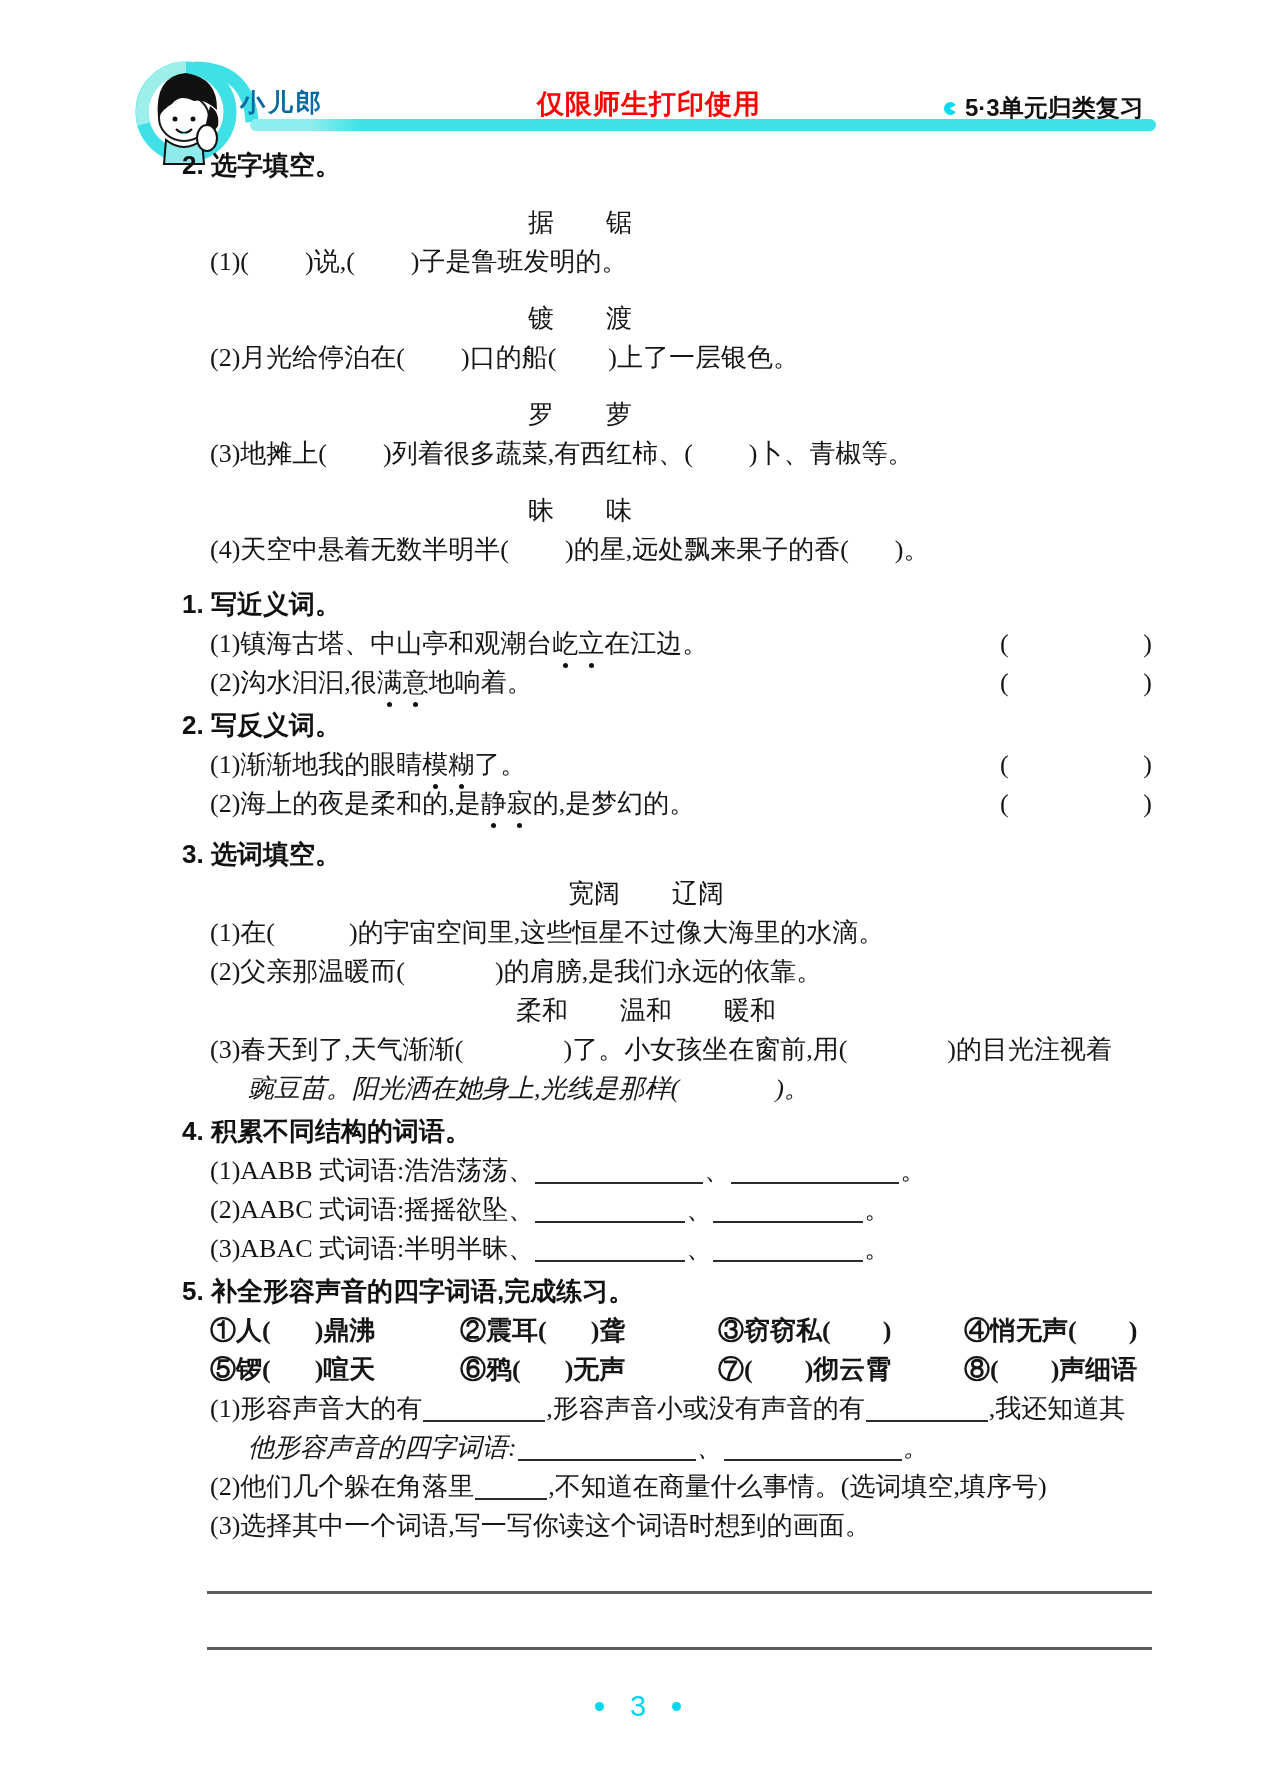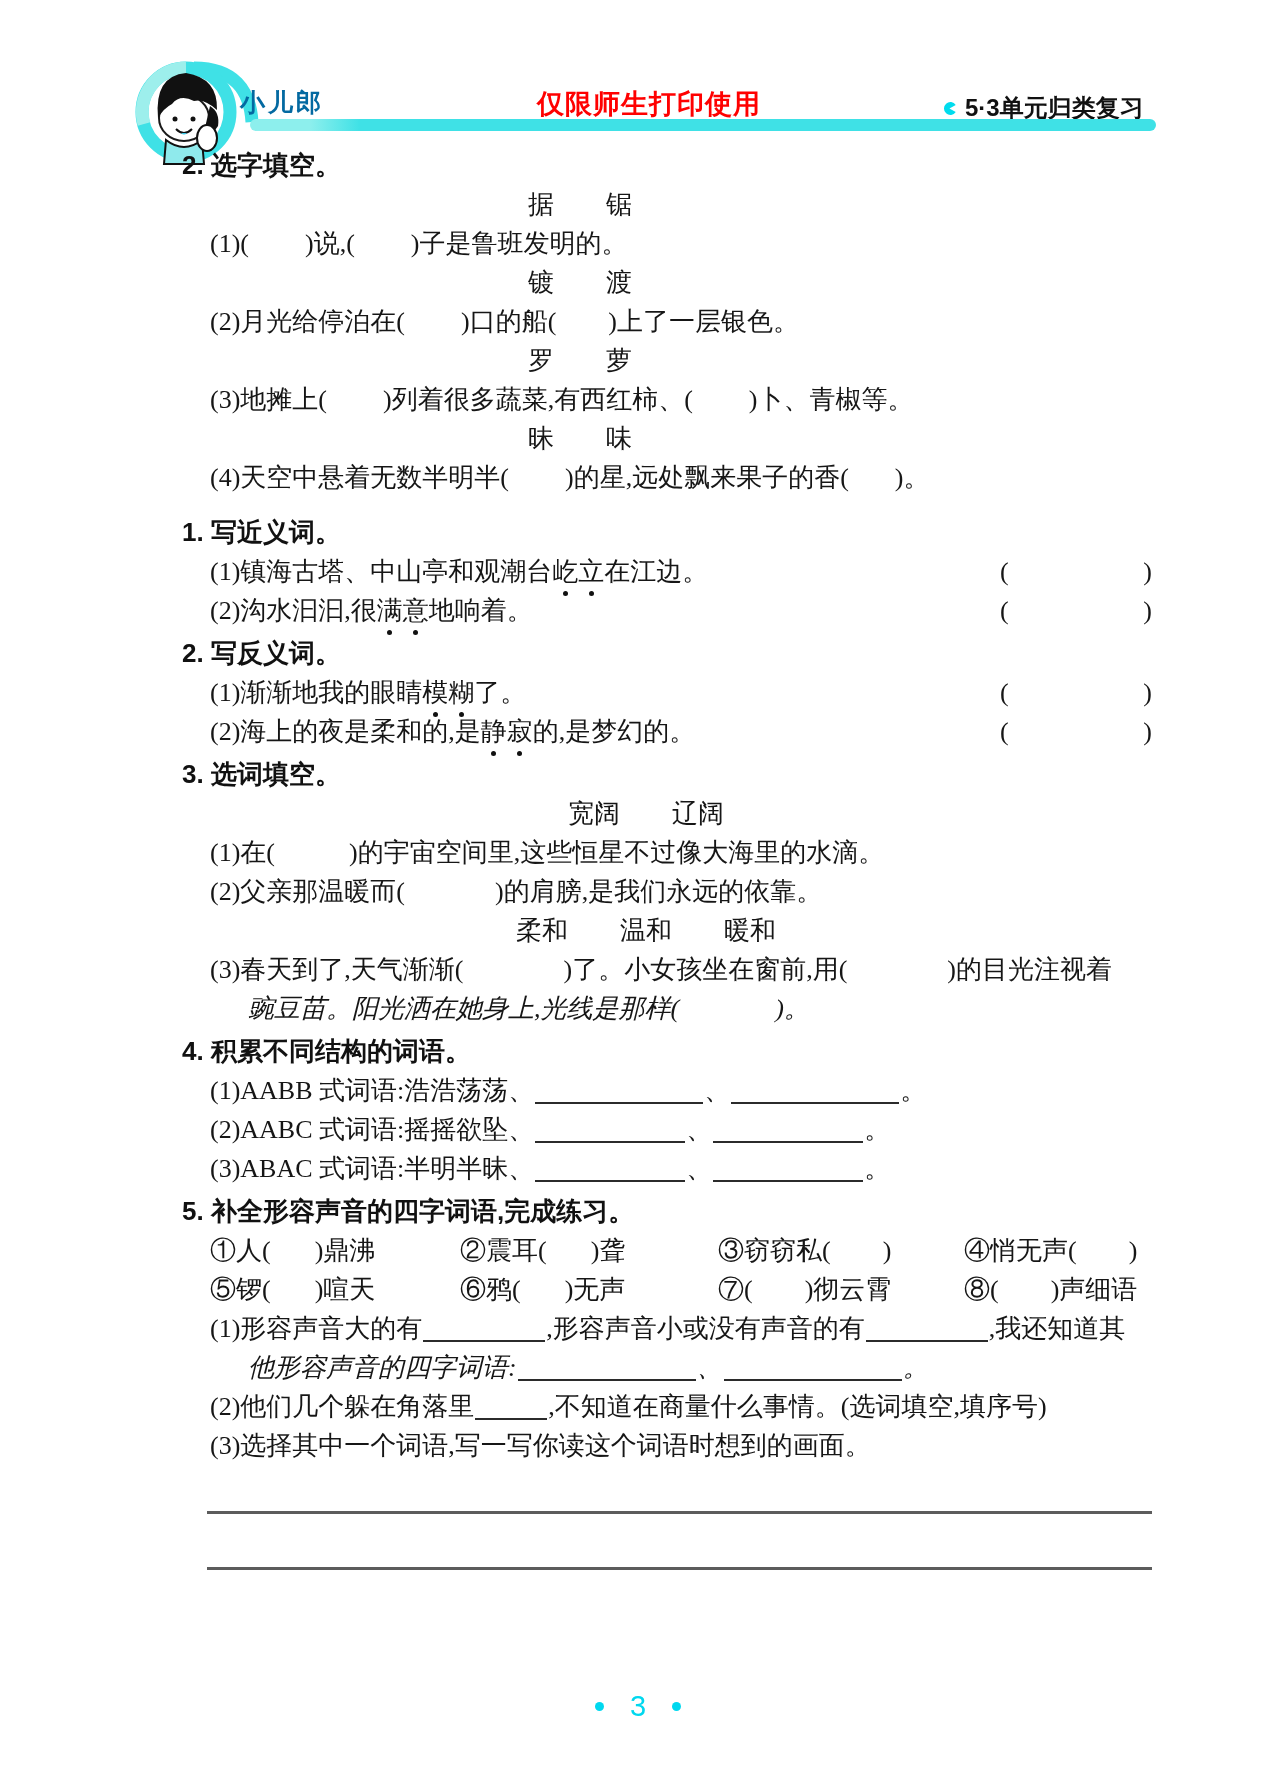--- a/index.html
+++ b/index.html
@@ -18,22 +18,22 @@
   .header-bar{position:absolute;left:250px;top:119px;width:906px;height:12px;border-radius:7px;
     background:linear-gradient(90deg,#8defed 0 60px,var(--accent,#3FE1E6) 110px);}
   
   main{position:absolute;left:140px;top:146px;width:1012px;}
   .row{position:relative;line-height:39px;min-height:39px;font-size:26px;white-space:pre-wrap;}
   .row.h1{font:700 28px/40px "Liberation Sans",sans-serif;color:var(--cyan,#00D8EF);letter-spacing:1px;}
   .row.h2{font:700 26px/39px "Liberation Sans",sans-serif;padding-left:42px;color:#111;}
   .row.item{padding-left:70px;}
   .row.cont{padding-left:108px;font-style:italic;}
   .row.bank{text-align:center;}
-  .row.bank.narrow{width:880px;}
-  .row.cols4{padding-left:70px;display:grid;grid-template-columns:250px 258px 246px auto;}
+  .row.bank.narrow{width:880px;margin-top:18px;}
+  .row.cols4{padding-left:70px;display:grid;grid-template-columns:250px 258px 246px auto;font-weight:bold;}
   .blank{display:inline-block;border-bottom:2px solid #2b2b2b;height:1em;vertical-align:-5px;margin:0 1px;}
   .gap{display:inline-block;}
   .emch{position:relative;display:inline-block;}
   .emch::after{content:'';position:absolute;left:50%;bottom:-5px;width:5px;height:5px;margin-left:-2.5px;border-radius:50%;background:#111;}
   .ans{position:absolute;right:0;top:0;width:152px;display:flex;justify-content:space-between;}
   .row.line{height:3px;min-height:3px;}
   .row.line .rule{margin-left:67px;border-top:3px solid var(--gray,#5C5C5C);height:0;}
   
   footer{position:absolute;left:0;right:0;top:1690px;display:flex;justify-content:center;align-items:center;gap:26px;}
   .pgdot{width:9px;height:9px;border-radius:50%;background:var(--cyan,#00D8EF);}
@@ -82,21 +82,21 @@
     <div class="row bank narrow">罗　　萝</div>
     <div class="row item">(3)地摊上(<span class="gap" style="width: 56px;"></span>)列着很多蔬菜,有西红柿、(<span class="gap" style="width: 56px;"></span>)卜、青椒等。</div>
     <div class="row bank narrow">昧　　味</div>
     <div class="row item">(4)天空中悬着无数半明半(<span class="gap" style="width: 56px;"></span>)的星,远处飘来果子的香(<span class="gap" style="width: 46px;"></span>)。</div>
     <div class="row h2" style="margin-top: 16px;">1. 写近义词。</div>
     <div class="row item">(1)镇海古塔、中山亭和观潮台<span class="emch">屹</span><span class="emch">立</span>在江边。<span class="ans"><span>(</span><span>)</span></span></div>
     <div class="row item">(2)沟水汩汩,很<span class="emch">满</span><span class="emch">意</span>地响着。<span class="ans"><span>(</span><span>)</span></span></div>
     <div class="row h2" style="margin-top: 4px;">2. 写反义词。</div>
     <div class="row item">(1)渐渐地我的眼睛<span class="emch">模</span><span class="emch">糊</span>了。<span class="ans"><span>(</span><span>)</span></span></div>
     <div class="row item">(2)海上的夜是柔和的,是<span class="emch">静</span><span class="emch">寂</span>的,是梦幻的。<span class="ans"><span>(</span><span>)</span></span></div>
-    <div class="row h2" style="margin-top: 4px;">3. 选词填空。</div>
+    <div class="row h2" style="margin-top: 12px;">3. 选词填空。</div>
     <div class="row bank">宽阔　　辽阔</div>
     <div class="row item">(1)在(<span class="gap" style="width: 74px;"></span>)的宇宙空间里,这些恒星不过像大海里的水滴。</div>
     <div class="row item">(2)父亲那温暖而(<span class="gap" style="width: 90px;"></span>)的肩膀,是我们永远的依靠。</div>
     <div class="row bank">柔和　　温和　　暖和</div>
     <div class="row item">(3)春天到了,天气渐渐(<span class="gap" style="width: 100px;"></span>)了。小女孩坐在窗前,用(<span class="gap" style="width: 100px;"></span>)的目光注视着</div>
     <div class="row cont">豌豆苗。阳光洒在她身上,光线是那样(<span class="gap" style="width: 96px;"></span>)。</div>
     <div class="row h2" style="margin-top: 4px;">4. 积累不同结构的词语。</div>
     <div class="row item">(1)AABB 式词语:浩浩荡荡、<span class="blank" style="width: 168px;"></span>、<span class="blank" style="width: 168px;"></span>。</div>
     <div class="row item">(2)AABC 式词语:摇摇欲坠、<span class="blank" style="width: 150px;"></span>、<span class="blank" style="width: 150px;"></span>。</div>
     <div class="row item">(3)ABAC 式词语:半明半昧、<span class="blank" style="width: 150px;"></span>、<span class="blank" style="width: 150px;"></span>。</div>

